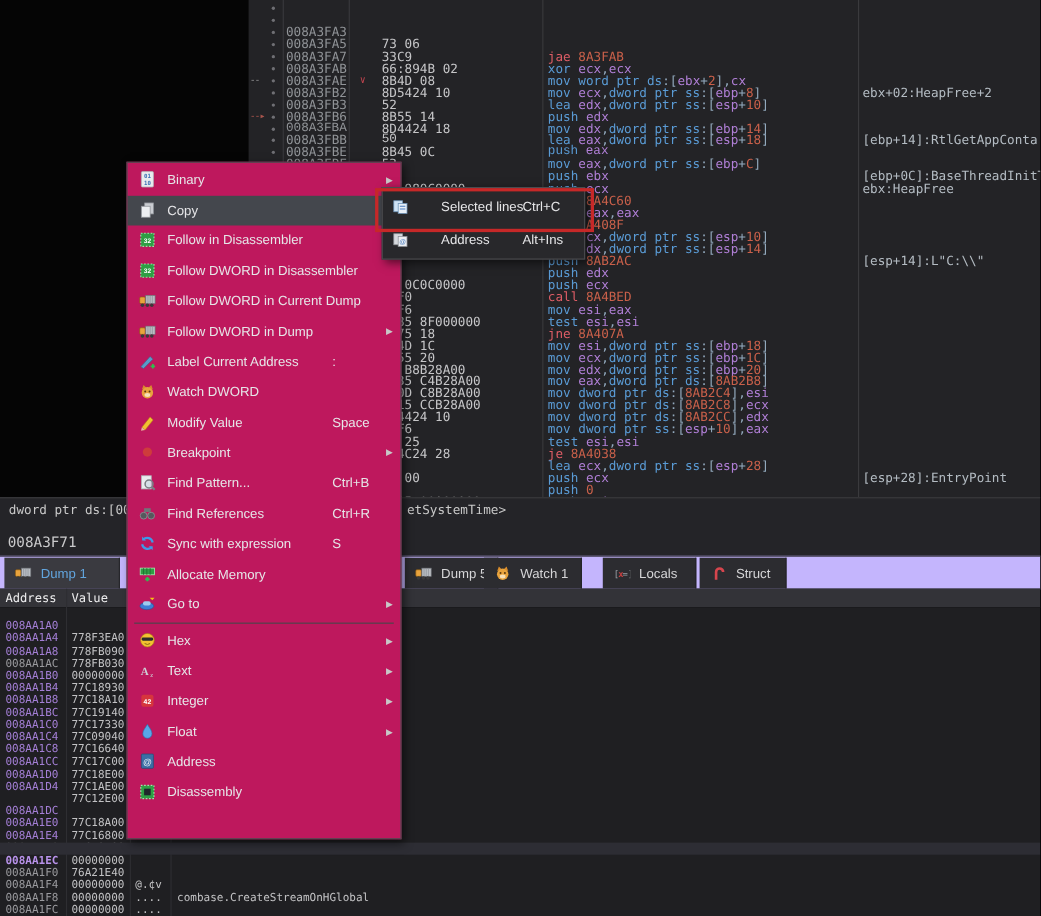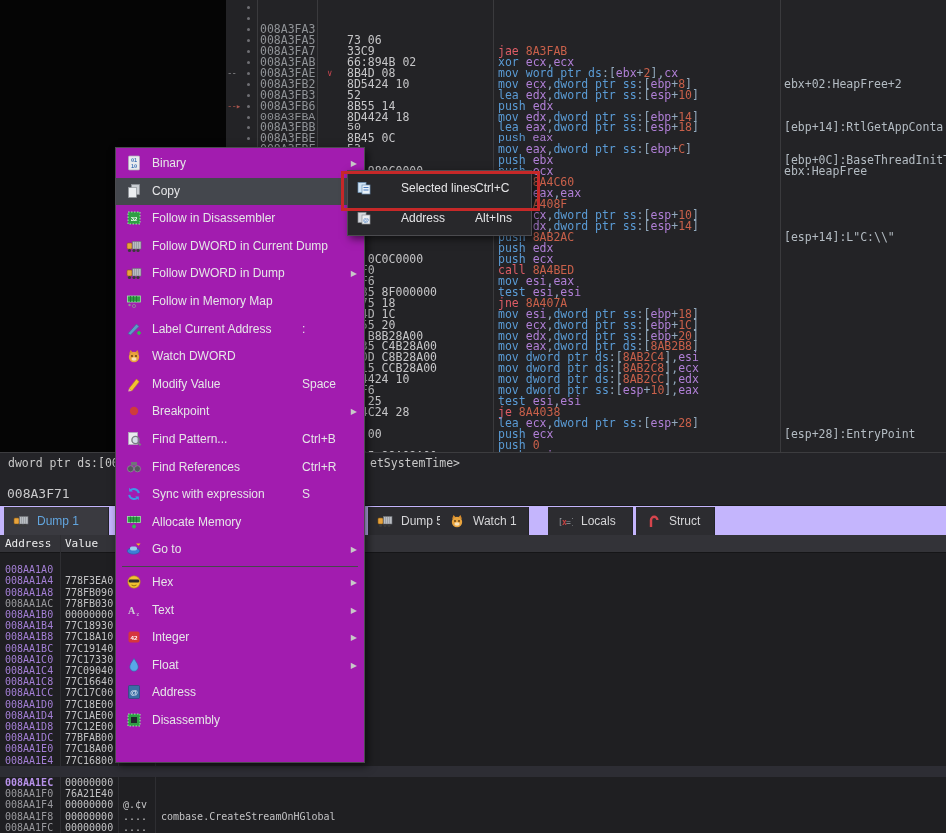--- a/index.html
+++ b/index.html
@@ -46,21 +46,21 @@
         font-family:"DejaVu Sans Mono",monospace;font-size:10px;white-space:pre;}
   .mrow.sel{background:#2d2d34;}
   .m-addr{position:absolute;left:5px;} .ap{color:#a47fd6;} .ag{color:#9a9a9e;}
   .mrow.sel .m-addr{color:#b892ea;font-weight:bold;text-align:right;}
   .m-val{position:absolute;left:65px;color:#c2c2c4;}
   .m-asc{position:absolute;left:123px;color:#c2c2c4;}
   .m-cmt{position:absolute;left:161px;color:#c2c2c4;}
   .dsep{position:absolute;top:0;bottom:0;width:1px;background:#2e2e32;}
 
   
-  #context-menu{position:absolute;left:115px;top:147px;width:250px;height:616px;background:#a21caf;
+  #context-menu{position:absolute;left:115px;top:147px;width:250px;height:616px;background:#be185d;
         border:1px solid #4b4b4f;box-sizing:border-box;z-index:20;box-shadow:3px 3px 8px rgba(0,0,0,.55);
         padding-top:2px;}
   .mi{position:relative;height:27.6px;}
   .mi.hl{background:#44474d;}
   .mi-ic{position:absolute;left:10px;top:5px;width:16px;height:16px;}
   .mi-label{position:absolute;left:36px;top:6px;font-size:12px;color:#e6e6e8;white-space:nowrap;}
   .mi-short{position:absolute;left:186px;top:6px;font-size:12px;color:#e6e6e8;}
   .mi-arrow{position:absolute;right:7px;top:9px;font-size:8px;color:#c8c8c8;}
   .menu-sep{height:1px;background:#47474b;margin:2px 6px;}
 
@@ -524,26 +524,20 @@
     <span class="m-val">77C1AE00</span>
     <span class="m-asc"></span>
     <span class="m-cmt"></span>
   </div>
         <div class="mrow" style="top: 145.6px;">
     <span class="m-addr ap">008AA1D4</span>
     <span class="m-val">77C12E00</span>
     <span class="m-asc"></span>
     <span class="m-cmt"></span>
   </div>
-        <div class="mrow" style="top: 156.8px;">
-    <span class="m-addr ap">008AA1D8</span>
-    <span class="m-val">77BFAB00</span>
-    <span class="m-asc"></span>
-    <span class="m-cmt"></span>
-  </div>
         <div class="mrow" style="top: 168px;">
     <span class="m-addr ap">008AA1DC</span>
     <span class="m-val">77C18A00</span>
     <span class="m-asc"></span>
     <span class="m-cmt"></span>
   </div>
         <div class="mrow" style="top: 179.2px;">
     <span class="m-addr ap">008AA1E0</span>
     <span class="m-val">77C16800</span>
     <span class="m-asc"></span>
@@ -618,20 +612,28 @@
           </svg></span>
     <span class="mi-label">Copy</span>
     <span class="mi-short"></span>
   </div>
       <div class="mi">
     <span class="mi-ic"><svg viewBox="0 0 16 16" width="16" height="16">
             <rect x="2" y="2" width="12" height="12" fill="#2f9e44" stroke="#9be9a8" stroke-width="1" stroke-dasharray="1.5 1.5"></rect>
             <text x="8" y="10.6" font-size="6" fill="#fff" font-weight="bold" text-anchor="middle" font-family="sans-serif">32</text>
           </svg></span>
     <span class="mi-label">Follow in Disassembler</span>
+    <span class="mi-short"></span>
+  </div>
+      <div class="mi">
+    <span class="mi-ic"><svg viewBox="0 0 16 16" width="16" height="16">
+            <rect x="2" y="2" width="12" height="12" fill="#2f9e44" stroke="#9be9a8" stroke-width="1" stroke-dasharray="1.5 1.5"></rect>
+            <text x="8" y="10.6" font-size="6" fill="#fff" font-weight="bold" text-anchor="middle" font-family="sans-serif">32</text>
+          </svg></span>
+    <span class="mi-label">Follow DWORD in Disassembler</span>
     <span class="mi-short"></span>
   </div>
       <div class="mi">
     <span class="mi-ic"><svg viewBox="0 0 16 16" width="16" height="16">
             <rect x="1" y="5" width="5" height="6" rx="1" fill="#e8a33d" stroke="#8a5a10" stroke-width=".6"></rect>
             <rect x="6.5" y="3.5" width="8.5" height="7.5" fill="#b9bdc2" stroke="#6d7075" stroke-width=".6"></rect>
             <line x1="8.5" y1="4" x2="8.5" y2="11" stroke="#8f9399" stroke-width=".7"></line>
             <line x1="10.5" y1="4" x2="10.5" y2="11" stroke="#8f9399" stroke-width=".7"></line>
             <line x1="12.5" y1="4" x2="12.5" y2="11" stroke="#8f9399" stroke-width=".7"></line>
             <circle cx="3.5" cy="12.5" r="1.6" fill="#3a3a3a"></circle>
@@ -651,32 +653,20 @@
             <circle cx="3.5" cy="12.5" r="1.6" fill="#3a3a3a"></circle>
             <circle cx="8" cy="12.5" r="1.6" fill="#3a3a3a"></circle>
             <circle cx="12" cy="12.5" r="1.6" fill="#3a3a3a"></circle>
           </svg></span>
     <span class="mi-label">Follow DWORD in Dump</span>
     <span class="mi-short"></span>
   <span class="mi-arrow">▶</span>
       </div>
       <div class="mi">
     <span class="mi-ic"><svg viewBox="0 0 16 16" width="16" height="16">
-            <rect x="1.5" y="3" width="13" height="6" fill="#2f9e44" stroke="#9be9a8" stroke-width=".8"></rect>
-            <line x1="4.5" y1="3" x2="4.5" y2="9" stroke="#1e7030" stroke-width=".8"></line>
-            <line x1="7.5" y1="3" x2="7.5" y2="9" stroke="#1e7030" stroke-width=".8"></line>
-            <line x1="10.5" y1="3" x2="10.5" y2="9" stroke="#1e7030" stroke-width=".8"></line>
-            <circle cx="3.5" cy="12" r="1.2" fill="#8f9399"></circle>
-            <circle cx="8" cy="13" r="1.6" fill="none" stroke="#8f9399" stroke-width=".8"></circle>
-          </svg></span>
-    <span class="mi-label">Follow in Memory Map</span>
-    <span class="mi-short"></span>
-  </div>
-      <div class="mi">
-    <span class="mi-ic"><svg viewBox="0 0 16 16" width="16" height="16">
             <path d="M2 12.5 L10.5 3 L13 5.5 L4.5 14 Z" fill="#5b9bc8" stroke="#3a6a8c" stroke-width=".6"></path>
             <path d="M11 12 h4 M13 10 v4" stroke="#2fbf4f" stroke-width="1.6"></path>
           </svg></span>
     <span class="mi-label">Label Current Address</span>
     <span class="mi-short">:</span>
   </div>
       <div class="mi">
     <span class="mi-ic"><svg viewBox="0 0 16 16" width="16" height="16">
             <path d="M3 6 L4.5 2 L7 4.5 Z" fill="#d98c2b"></path>
             <path d="M13 6 L11.5 2 L9 4.5 Z" fill="#d98c2b"></path>

